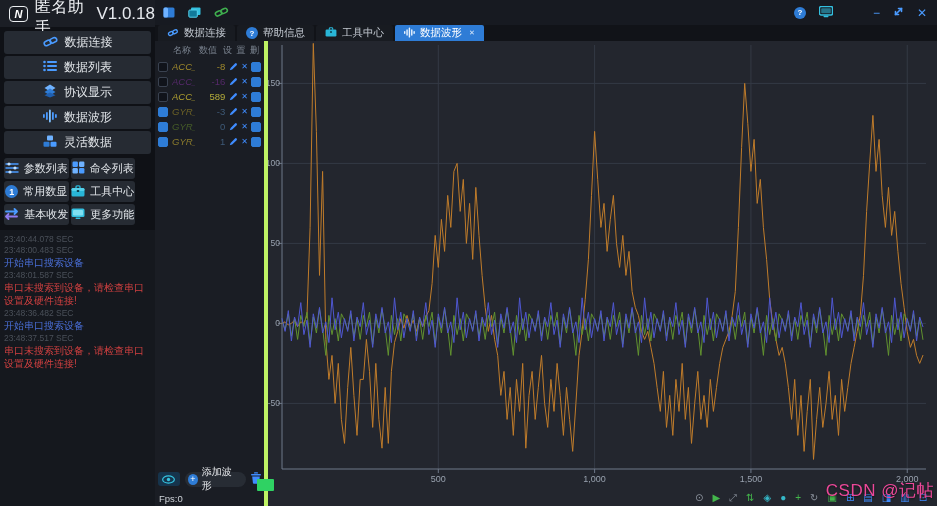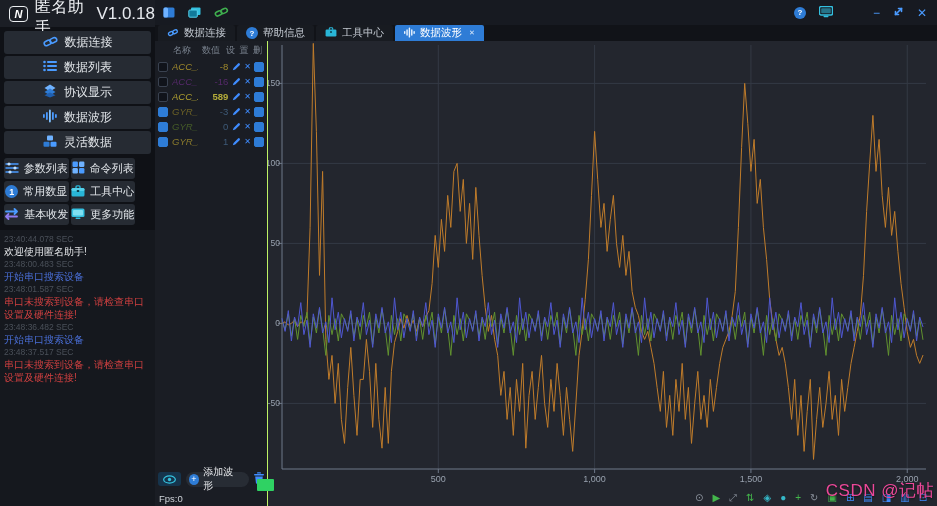--- a/index.html
+++ b/index.html
@@ -36,21 +36,21 @@
   .wbtn{color:#4a9bff;font-size:12px;line-height:1;cursor:default;}
   .tb-gap{width:14px;}
 
   
   .tabbar{position:absolute;left:155px;top:25px;width:782px;height:16px;background:#111318;display:flex;align-items:stretch;gap:2px;padding-left:3px;}
   .tab{display:flex;align-items:center;gap:5px;padding:0 9px;font-size:10.5px;color:#c4cad2;background:#181b21;border-radius:2px 2px 0 0;}
   .tab.active{background:#2e7cd6;color:#fff;}
   .tab-close{font-size:7px;color:#d9e8fb;margin-left:2px;}
 
   
-  .datapanel{position:absolute;left:155px;top:41px;width:113px;height:465px;background:#1a1d24;border-right:1px solid #bef264;}
+  .datapanel{position:absolute;left:155px;top:41px;width:113px;height:465px;background:#1a1d24;border-right:4px solid #bef264;}
   .dl-head{display:flex;align-items:center;font-size:9px;color:#7b8490;padding:3px 4px 2px 4px;}
   .dl-head .h-name{margin-left:14px;flex:1;}
   .dl-head .h-val{width:26px;text-align:right;margin-right:6px;}
   .dl-head .h-ops{letter-spacing:1px;}
   .dl-row{display:flex;align-items:center;height:15px;padding:0 3px;gap:4px;font-size:9.5px;}
   .cb{width:10px;height:10px;border-radius:2px;border:1px solid #3a4250;background:#10131a;flex:0 0 auto;}
   .cb.checked{background:#2e7cd6;border-color:#2e7cd6;}
   .c-name{flex:1;font-style:italic;white-space:nowrap;overflow:hidden;}
   .c-val{width:26px;text-align:right;}
   .row-tools{display:flex;align-items:center;gap:3px;flex:0 0 auto;}
@@ -188,21 +188,20 @@
               <rect x=".5" y=".5" width="13" height="8.5" rx="1.5" fill="#33c0e0"></rect>
               <rect x="2" y="2" width="10" height="5.5" rx="1" fill="#7fe0f2"></rect>
               <rect x="4.5" y="9.5" width="5" height="1.6" rx=".8" fill="#33c0e0"></rect>
             </svg></span>
         <span>更多功能</span>
       </div>
     </div>
 
     <div class="log">
       <div class="log-time">23:40:44.078 SEC</div>
-      <div class="log-msg t-white">欢迎使用匿名助手!</div>
       <div class="log-time">23:48:00.483 SEC</div>
       <div class="log-msg t-blue">开始串口搜索设备</div>
       <div class="log-time">23:48:01.587 SEC</div>
       <div class="log-msg t-red">串口未搜索到设备，请检查串口设置及硬件连接!</div>
       <div class="log-time">23:48:36.482 SEC</div>
       <div class="log-msg t-blue">开始串口搜索设备</div>
       <div class="log-time">23:48:37.517 SEC</div>
       <div class="log-msg t-red">串口未搜索到设备，请检查串口设置及硬件连接!</div>
     </div>
   </div>
@@ -308,21 +307,21 @@
           <svg width="9" height="9" viewBox="0 0 9 9">
             <path d="M.8 8.2 1.6 5.9 6 1.5a1.15 1.15 0 0 1 1.63 1.63L3.2 7.6Z" fill="#3f8cff"></path>
           </svg>
           <span class="x-ico">✕</span>
           <span class="cb checked"></span>
         </span>
     </div>
     <div class="dl-row">
       <span class="cb row-sel"></span>
       <span class="c-name" style="color: rgb(176, 160, 48);">ACC_Z</span>
-      <span class="c-val" style="color: rgb(180, 172, 58); font-weight: bold;">589</span>
+      <span class="c-val" style="color: rgb(180, 172, 58);">589</span>
       <span class="row-tools">
           <svg width="9" height="9" viewBox="0 0 9 9">
             <path d="M.8 8.2 1.6 5.9 6 1.5a1.15 1.15 0 0 1 1.63 1.63L3.2 7.6Z" fill="#3f8cff"></path>
           </svg>
           <span class="x-ico">✕</span>
           <span class="cb checked"></span>
         </span>
     </div>
     <div class="dl-row">
       <span class="cb row-sel checked"></span>

